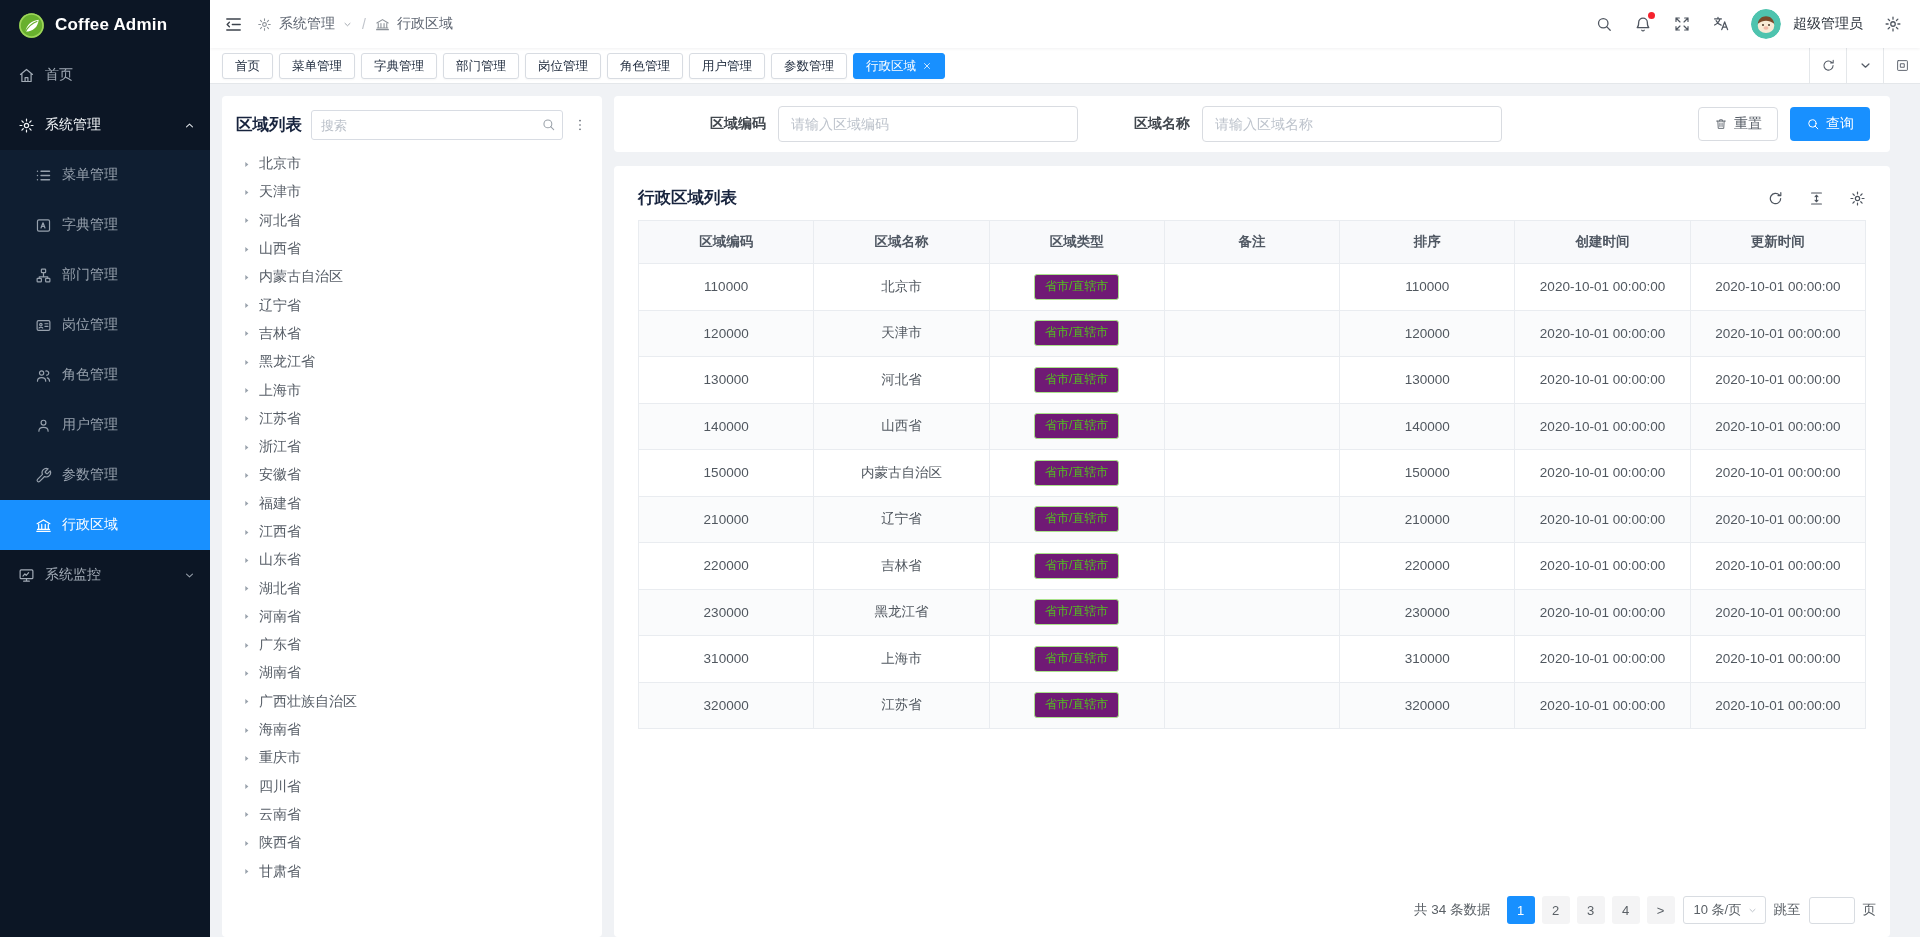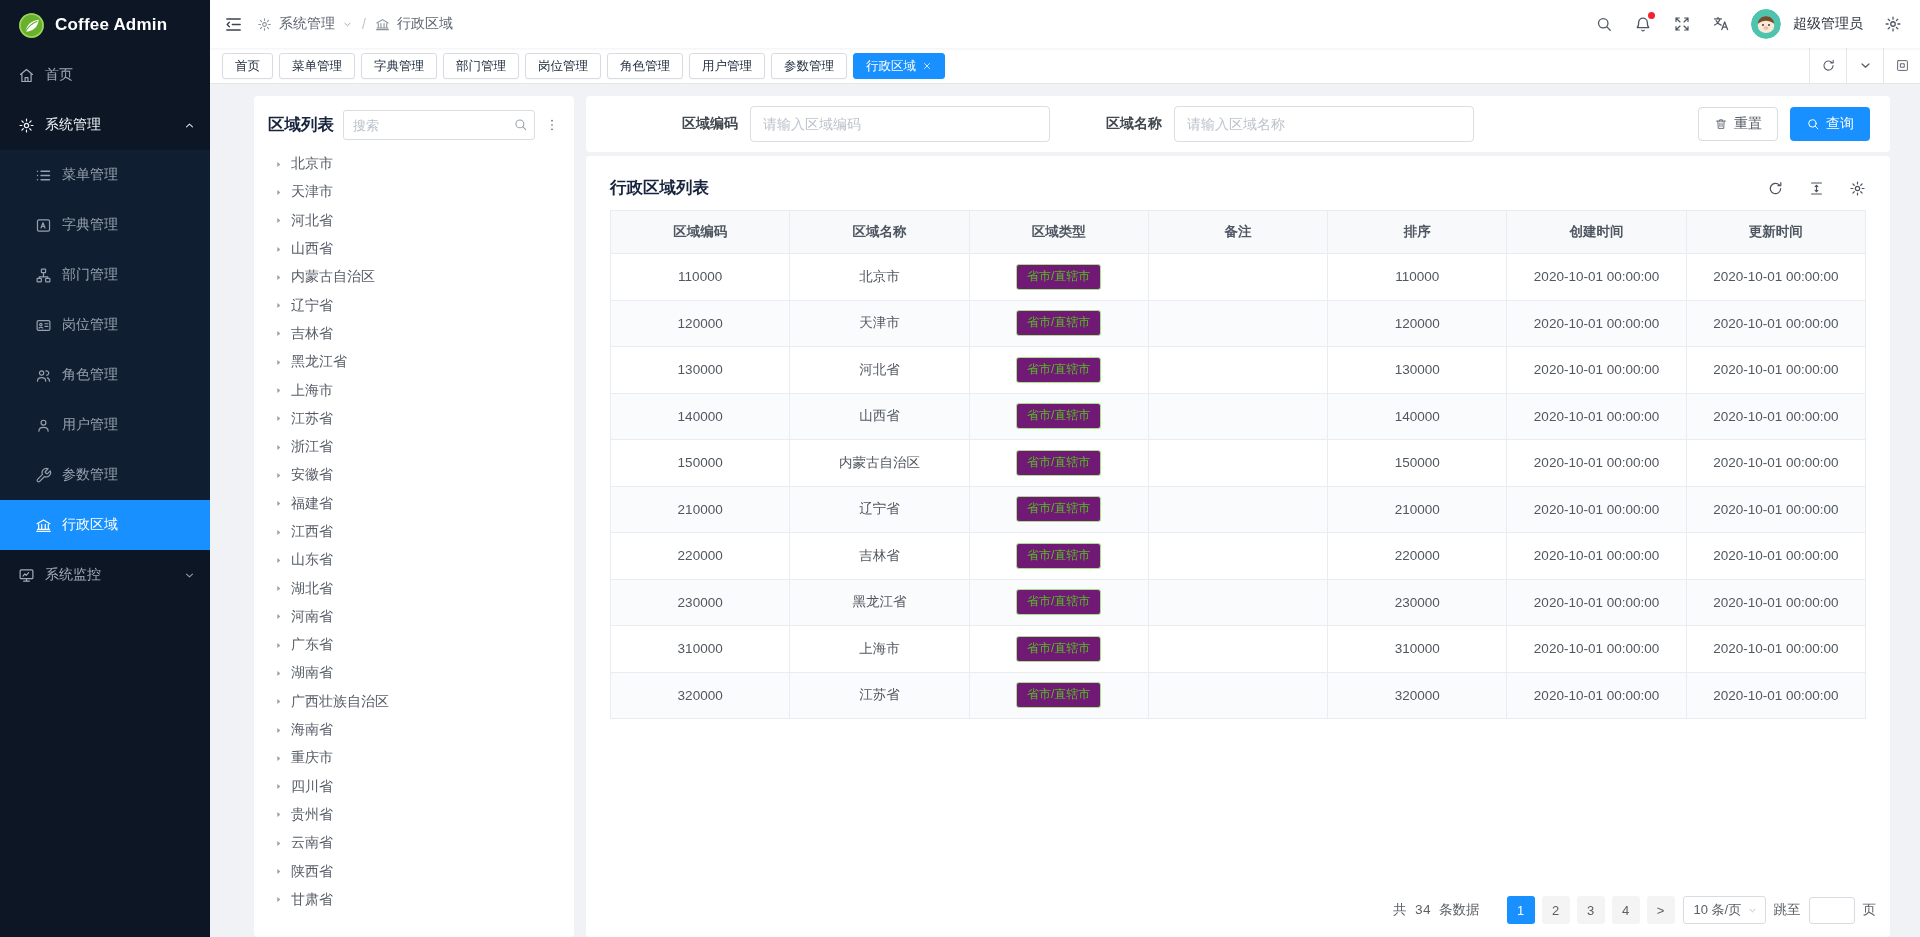--- a/index.html
+++ b/index.html
@@ -45,33 +45,33 @@
   .tab.active{background:var(--accent);border-color:var(--accent);color:#fff;}
   .tab-close{width:10px;height:10px;opacity:.85;}
   .tab-controls{display:flex;margin-left:auto;}
   .tc{width:37px;display:flex;align-items:center;justify-content:center;border-left:1px solid #e4e7ea;color:#555c66;cursor:pointer;}
   .tc .ic{width:15px;height:15px;}
 
   
   .content{display:flex;gap:12px;padding:12px 30px 0 12px;height:853px;}
 
   
-  .tree-panel{width:320px;flex:0 0 auto;background:#fff;border-radius:4px;padding:12px 14px 0;overflow:hidden;margin-left:32px;}
+  .tree-panel{width:380px;flex:0 0 auto;background:#fff;border-radius:4px;padding:12px 14px 0;overflow:hidden;}
   .tree-head{display:flex;align-items:center;gap:9px;height:34px;margin-bottom:8px;}
   .tree-title{font-size:16.5px;font-weight:700;color:#17233d;white-space:nowrap;}
   .tree-search{flex:1;position:relative;}
   .tree-search input{width:100%;height:30px;border:1px solid #d8dce3;border-radius:3px;padding:0 26px 0 9px;font-size:13px;color:#333;outline:none;font-family:inherit;}
   .tree-search input::placeholder{color:#b9bfc8;}
   .ts-icon{position:absolute;right:7px;top:7px;width:15px;height:15px;color:#9aa1a9;cursor:pointer;}
   .dots{width:16px;height:16px;color:#555c66;cursor:pointer;}
   .tree-item{height:28.3px;display:flex;align-items:center;gap:8px;padding-left:6px;font-size:14px;color:#565d66;cursor:pointer;white-space:nowrap;}
   .caret{width:9px;height:9px;color:#98a1ab;}
 
   
-  .right-col{flex:1;display:flex;flex-direction:column;gap:4px;min-width:0;}
+  .right-col{flex:1;display:flex;flex-direction:column;gap:14px;min-width:0;}
   .filter-card{height:56px;flex:0 0 auto;background:#fff;border-radius:4px;display:flex;align-items:center;padding:0 20px;}
   .ff{display:flex;align-items:center;}
   .ff label{font-size:14px;font-weight:600;color:#42484f;margin-right:12px;white-space:nowrap;}
   .ff input{width:300px;height:36px;border:1px solid #d9dce1;border-radius:4px;padding:0 12px;font-size:14px;color:#333;outline:none;font-family:inherit;}
   .ff input::placeholder{color:#bdc3cc;}
   .f1{margin-left:76px;}
   .f2{margin-left:56px;}
   .fbtns{margin-left:auto;display:flex;gap:12px;}
   .btn{height:34px;display:flex;align-items:center;gap:6px;padding:0 15px;border-radius:4px;font-size:14px;cursor:pointer;border:1px solid transparent;font-family:inherit;}
   .btn .bi{width:14px;height:14px;}
@@ -86,21 +86,21 @@
   .card-tools .ct{width:17px;height:17px;color:#4c535d;cursor:pointer;}
   table{width:100%;border-collapse:collapse;table-layout:fixed;}
   th,td{border:1px solid #e9ecf0;text-align:center;overflow:hidden;white-space:nowrap;}
   th{height:43px;background:#f8f9fb;font-size:13.5px;font-weight:700;color:#4f5762;}
   td{height:46.5px;font-size:13.5px;color:#50575f;}
   tr.stripe td{background:#fafbfc;}
   .badge{display:inline-block;padding:3px 10px 4px;font-size:12px;color:#53be20;border:1px solid #a9e18b;background:#701a75;border-radius:3px;}
 
   
   .pagination{position:absolute;right:14px;bottom:13px;display:flex;align-items:center;gap:8px;font-size:13.5px;color:#5a6066;}
-  .pg-total{margin-right:19px;white-space:nowrap;font-family:Liberation Mono, monospace;}
+  .pg-total{margin-right:8px;white-space:nowrap;}
   .pg-pages{display:flex;gap:7px;}
   .pg{min-width:28px;height:28px;padding:0 4px;border-radius:3px;background:#f4f4f5;color:#5a6066;display:flex;align-items:center;justify-content:center;font-size:13px;cursor:pointer;}
   .pg.active{background:var(--accent);color:#fff;}
   .pg-select{width:83px;height:28px;border:1px solid #d8dce1;border-radius:3px;background:#fff;display:flex;align-items:center;justify-content:space-between;padding:0 7px 0 10px;font-size:13px;color:#5a6066;cursor:pointer;white-space:nowrap;}
   .pg-caret{width:11px;height:11px;color:#b6bcc4;}
   .pg-jump{display:flex;align-items:center;gap:8px;white-space:nowrap;}
   .pg-jump input{width:46px;height:27px;border:1px solid #d8dce1;border-radius:3px;outline:none;padding:0 6px;font-size:13px;font-family:inherit;}
 </style>
 </head>
 <body>
@@ -564,28 +564,20 @@
             </span>
             <span>重庆市</span>
           </div>
           <div class="tree-item">
             <span class="caret ic">
               <svg viewBox="0 0 24 24" fill="none" stroke="currentColor" stroke-width="1.7" stroke-linecap="round" stroke-linejoin="round">
                 <path d="M8.8 5.2 17 12l-8.2 6.8z" fill="currentColor" stroke="none"></path>
               </svg>
             </span>
             <span>四川省</span>
-          </div>
-          <div class="tree-item">
-            <span class="caret ic">
-              <svg viewBox="0 0 24 24" fill="none" stroke="currentColor" stroke-width="1.7" stroke-linecap="round" stroke-linejoin="round">
-                <path d="M8.8 5.2 17 12l-8.2 6.8z" fill="currentColor" stroke="none"></path>
-              </svg>
-            </span>
-            <span>贵州省</span>
           </div>
           <div class="tree-item">
             <span class="caret ic">
               <svg viewBox="0 0 24 24" fill="none" stroke="currentColor" stroke-width="1.7" stroke-linecap="round" stroke-linejoin="round">
                 <path d="M8.8 5.2 17 12l-8.2 6.8z" fill="currentColor" stroke="none"></path>
               </svg>
             </span>
             <span>云南省</span>
           </div>
           <div class="tree-item">

